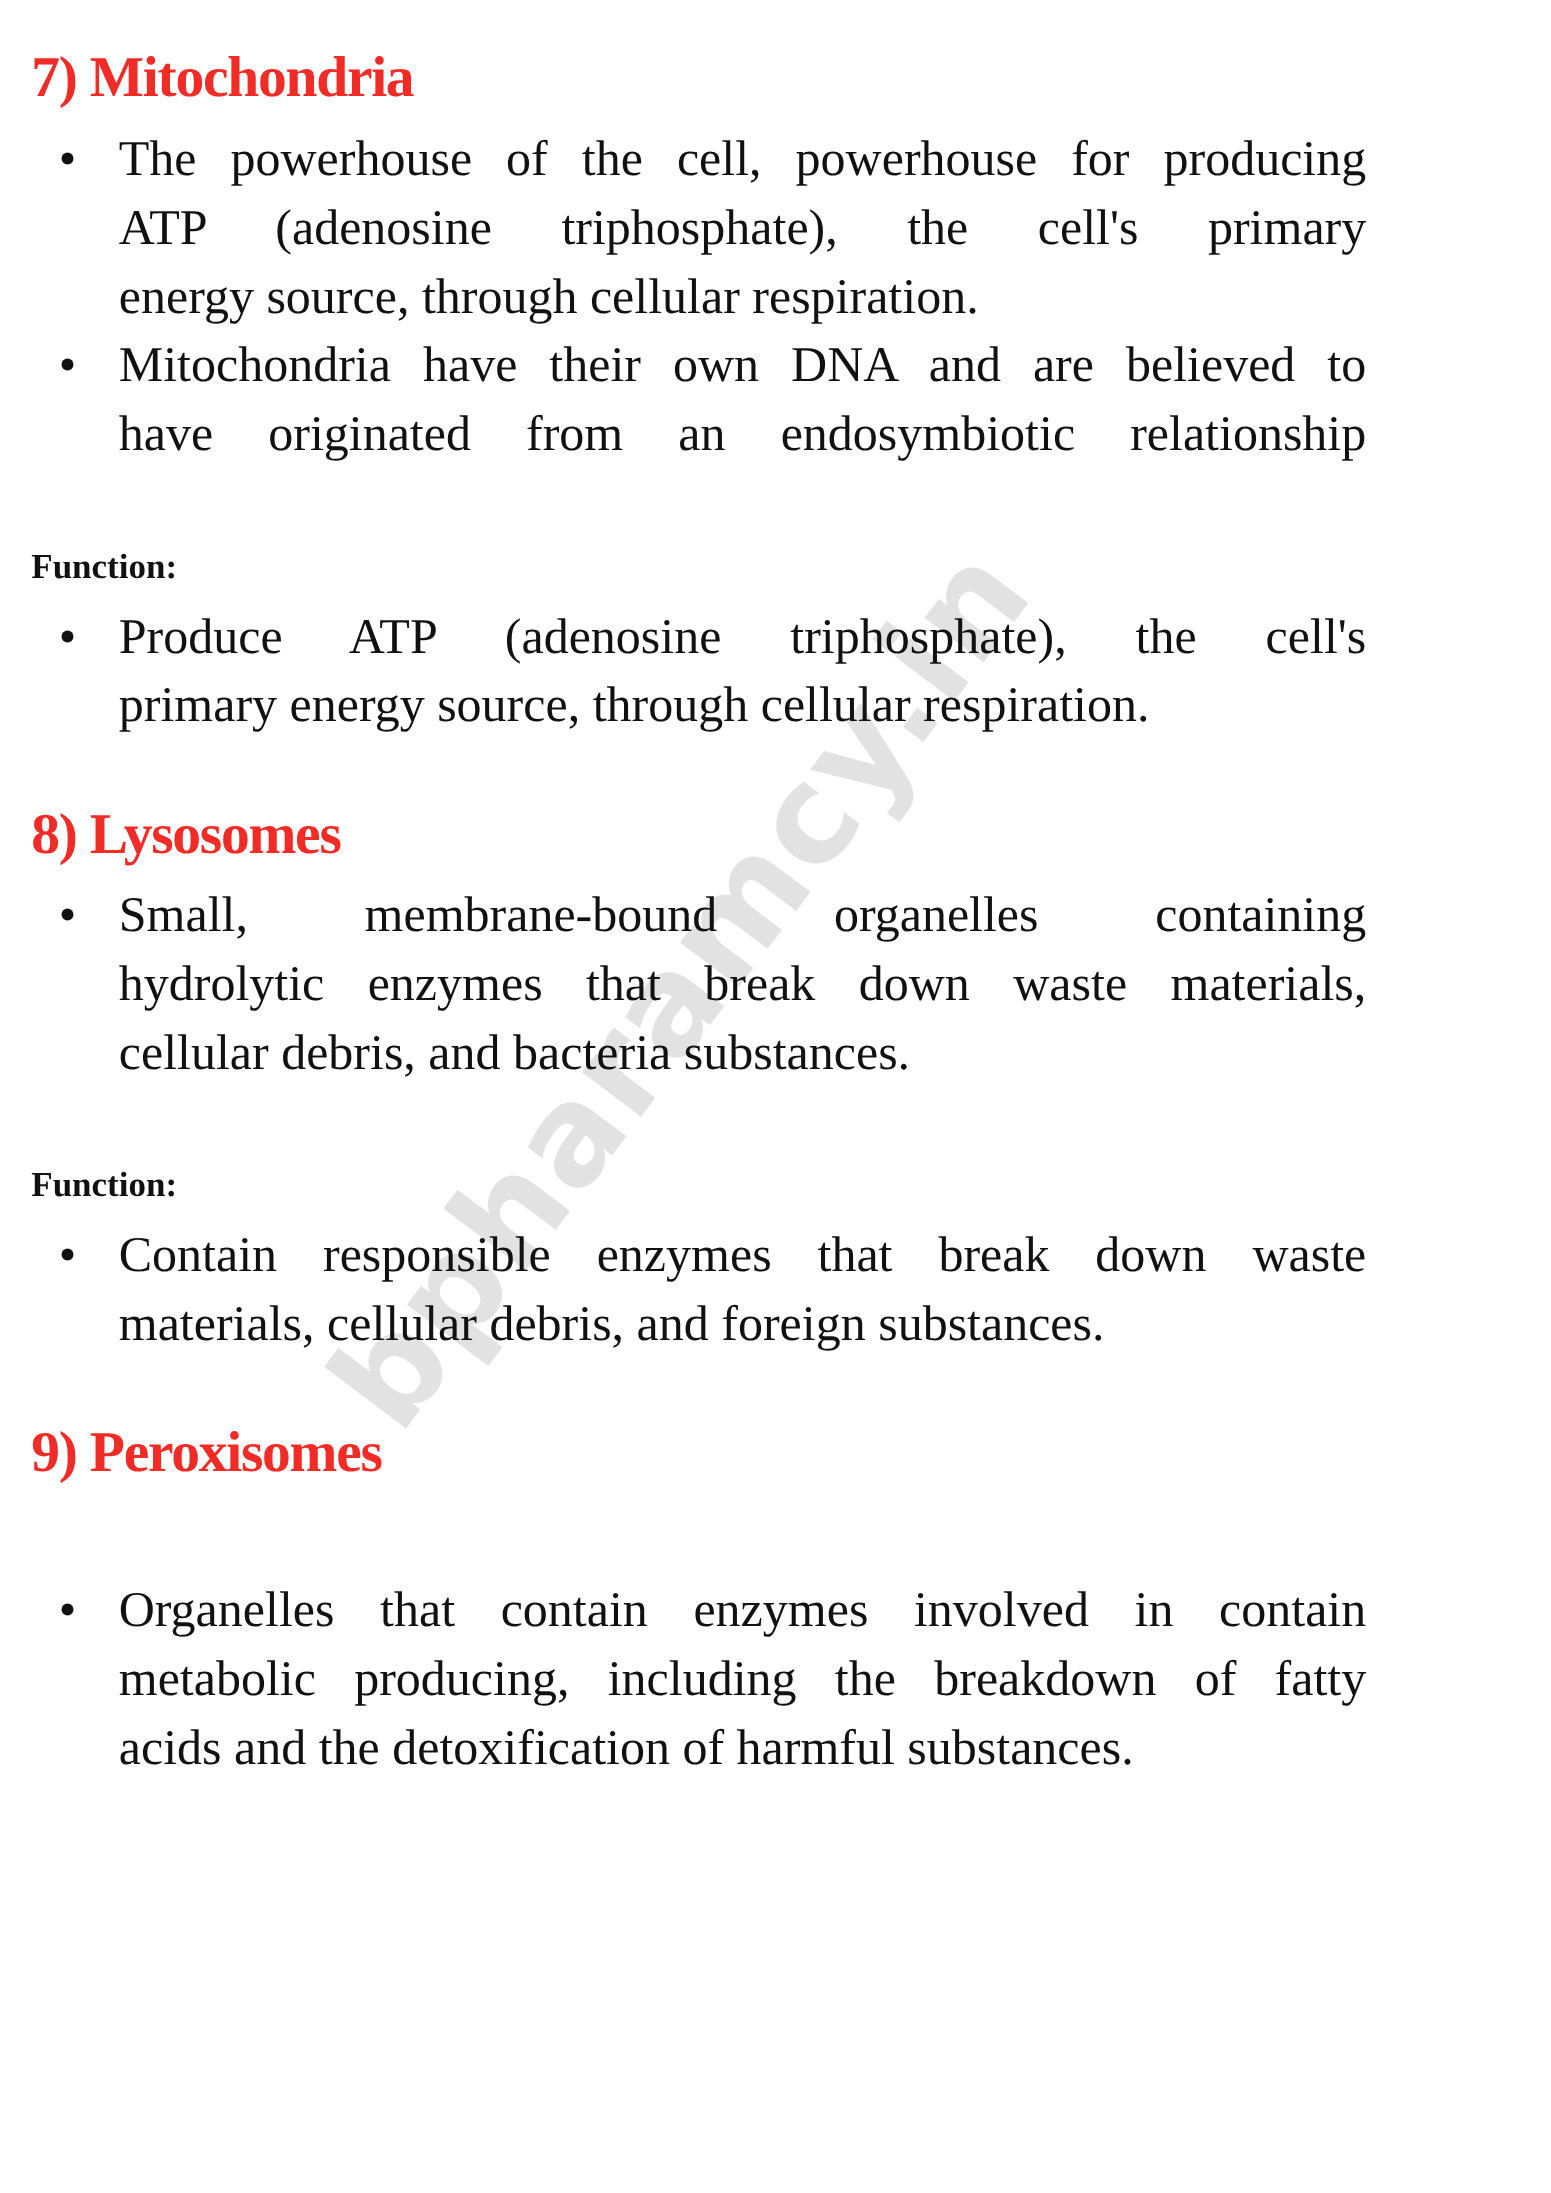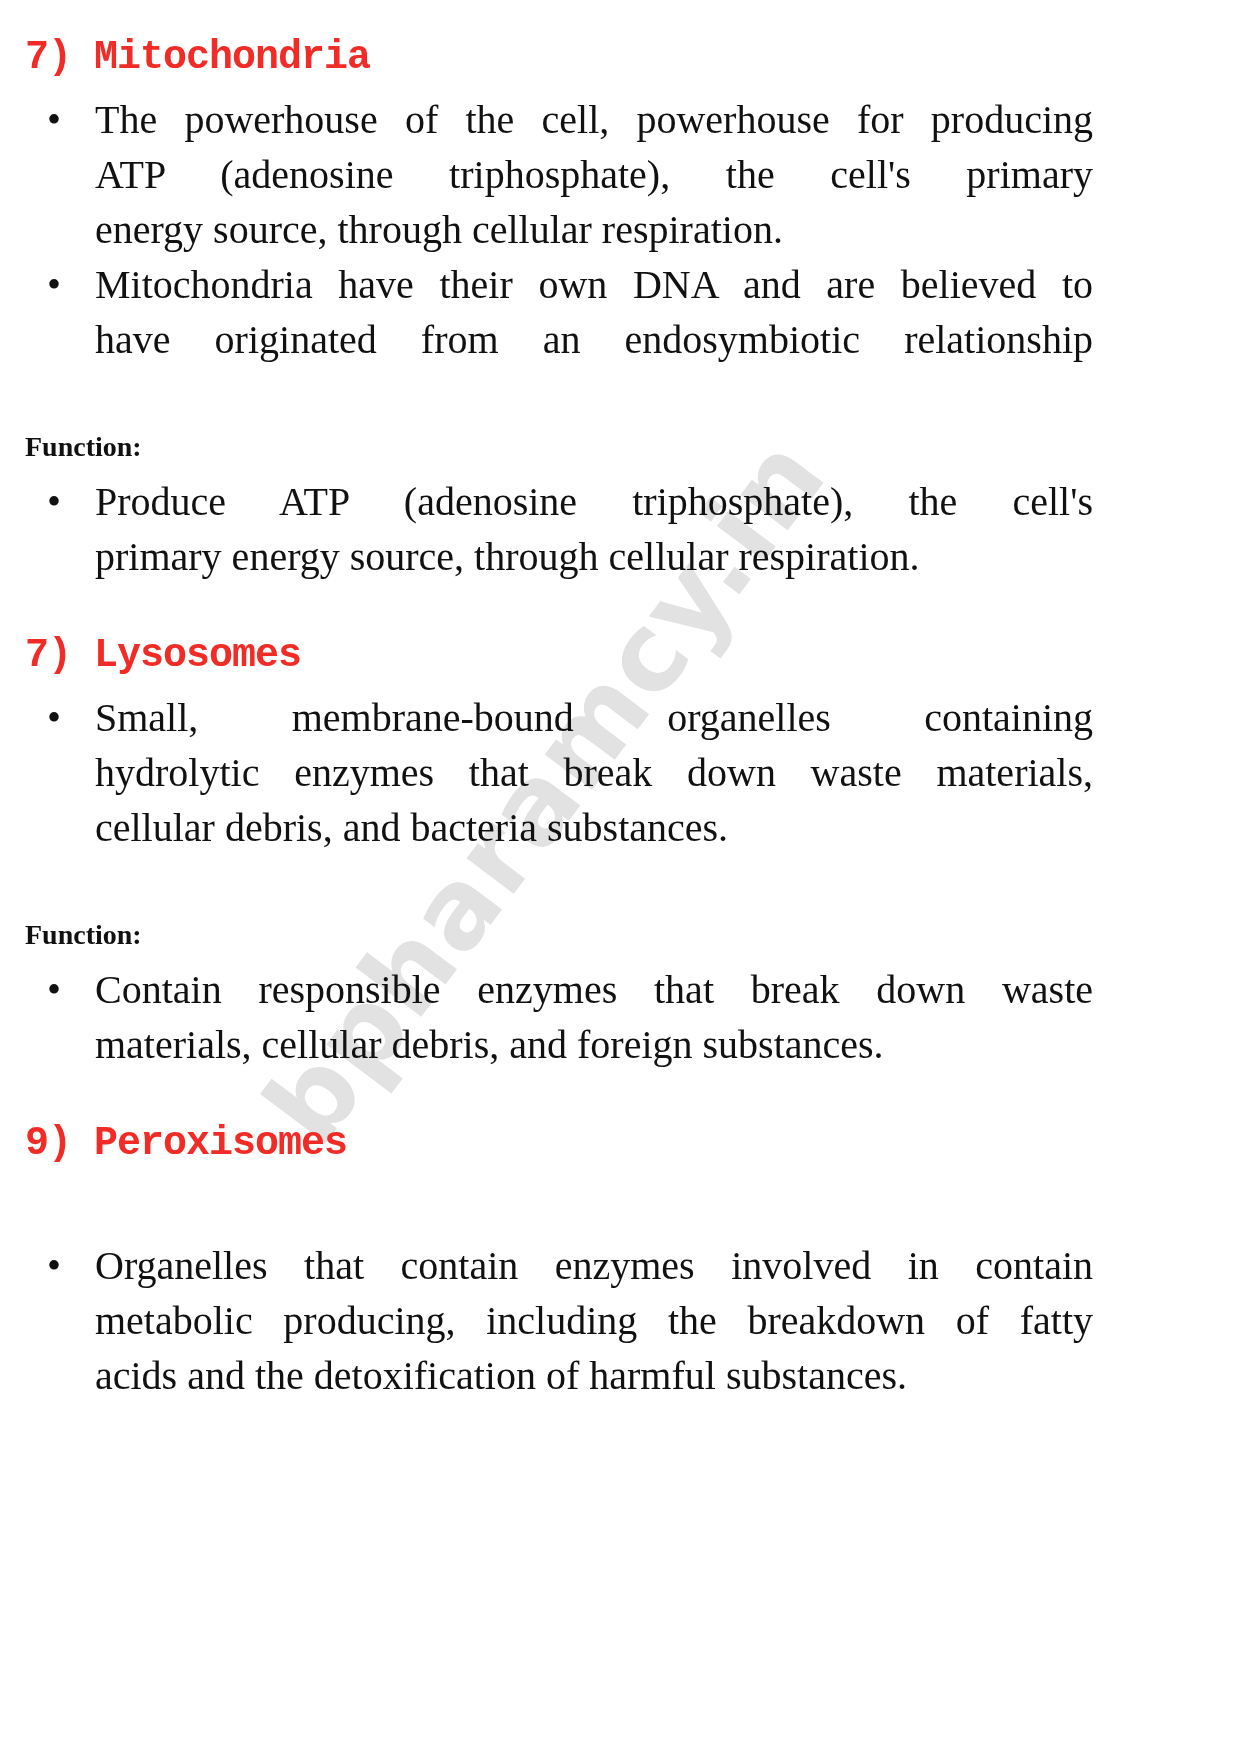--- a/index.html
+++ b/index.html
@@ -30,23 +30,23 @@
     user-select: none;
   }
   .content {
     position: relative;
     z-index: 1;
     width: 1068px;
     margin-left: 25px;
     padding-top: 34px;
   }
   .section-heading {
-    font-family: Liberation Mono, monospace;
+    font-family: Liberation Serif, serif;
     font-weight: 700;
-    font-size: 40px;
+    font-size: 46px;
     line-height: 1.2;
     color: #f12b26;
     margin: 0 0 10px 0;
     letter-spacing: -1px;
   }
   .mt-section { margin-top: 48px; }
   .bullet-row {
     display: flex;
     align-items: flex-start;
   }
@@ -108,21 +108,21 @@
   <div class="func-label">Function:</div>
 
   <div class="bullet-row">
     <span class="bullet-marker">•</span>
     <div class="para">
       <div class="line">Produce ATP (adenosine triphosphate), the cell's</div>
       <div class="line last">primary energy source, through cellular respiration.</div>
     </div>
   </div>
 
-  <h2 class="section-heading mt-section">7) Lysosomes</h2>
+  <h2 class="section-heading mt-section">8) Lysosomes</h2>
 
   <div class="bullet-row">
     <span class="bullet-marker">•</span>
     <div class="para">
       <div class="line">Small, membrane-bound organelles containing</div>
       <div class="line">hydrolytic enzymes that break down waste materials,</div>
       <div class="line last">cellular debris, and bacteria substances.</div>
     </div>
   </div>
 

